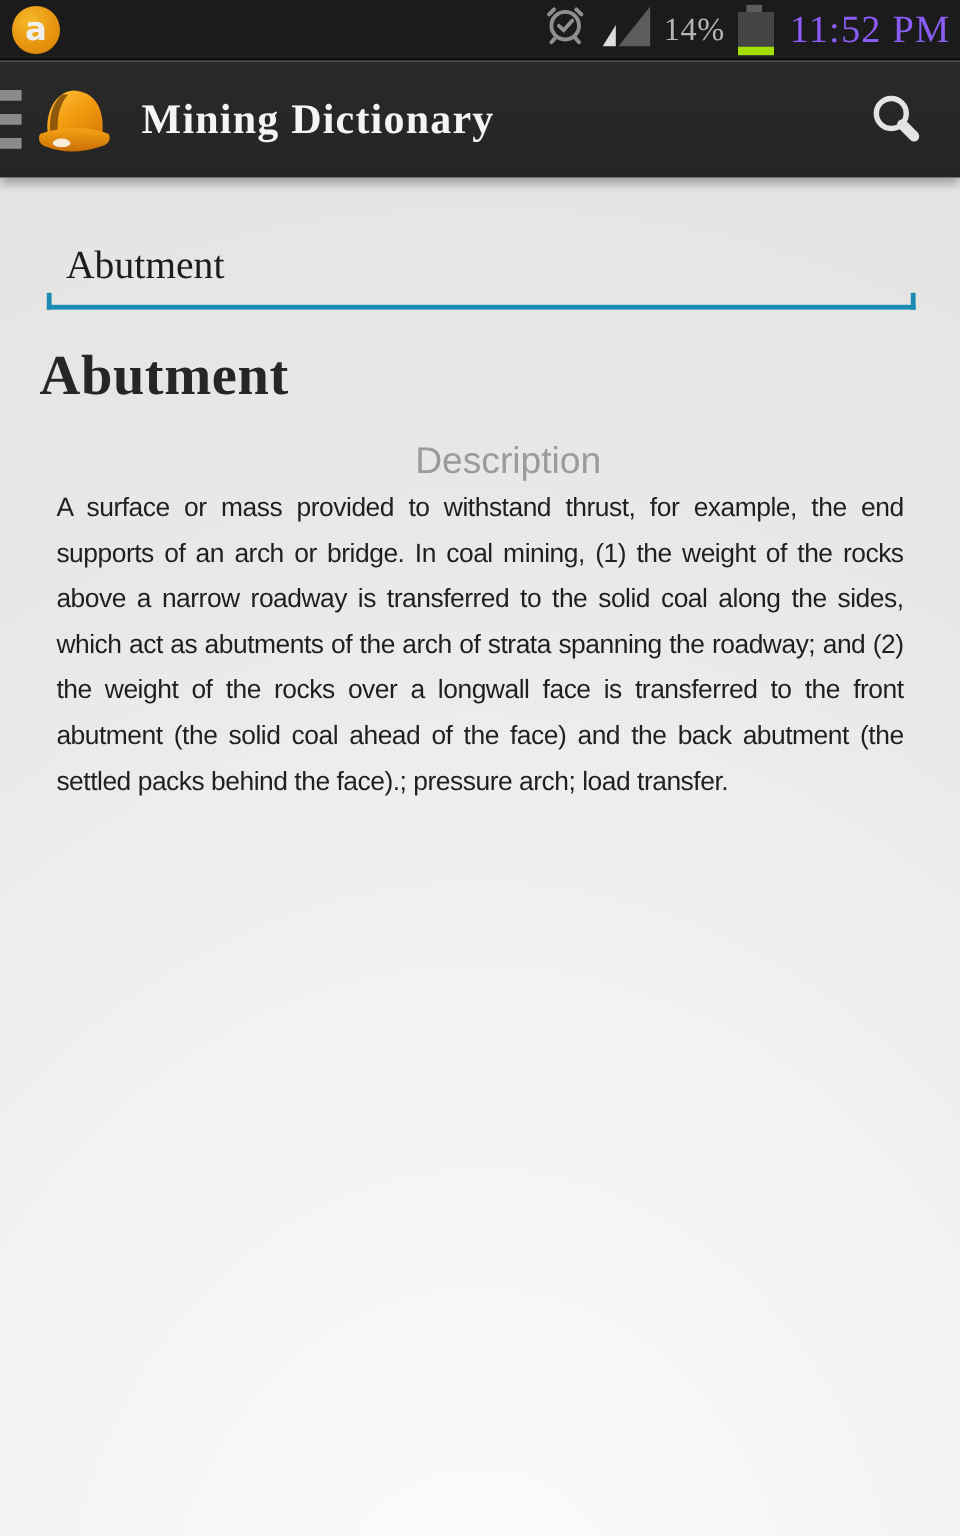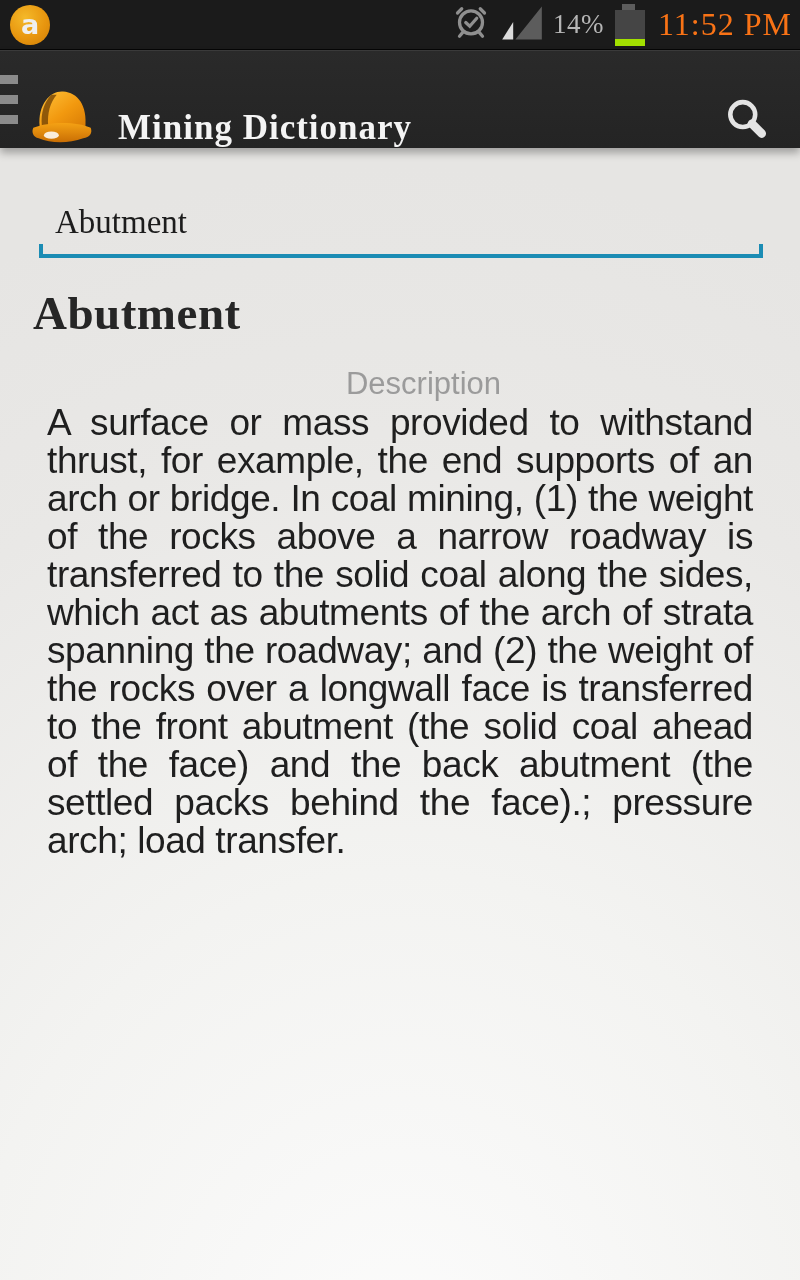--- a/index.html
+++ b/index.html
@@ -26,35 +26,35 @@
   }
   .app-badge {
     width: 40px; height: 40px; border-radius: 50%;
     background: radial-gradient(circle at 38% 32%, #f4b929 0%, #e8960f 55%, #cf7d06 100%);
     display: flex; align-items: center; justify-content: center;
     color: #efefef; font-weight: bold; font-size: 27px; line-height: 1;
     font-family: "DejaVu Sans", sans-serif;
   }
   .sb-right { margin-left: auto; display: flex; align-items: center; gap: 9px; }
   .sb-pct { font-size: 27px; color: #b5b5b5; letter-spacing: 0.5px; }
-  .sb-time { font-size: 32px; color: #f97316; margin-left: 4px; letter-spacing: 1px; }
+  .sb-time { font-size: 32px; color: #8b5cf6; margin-left: 4px; letter-spacing: 1px; }
   .battery {
     position: relative; width: 30px; height: 42px; margin-left: 2px;
   }
   .battery .nub { position: absolute; top: 0; left: 7px; width: 13px; height: 6px; background: #5d5d5d; }
   .battery .body { position: absolute; top: 6px; left: 0; width: 100%; height: 36px; background: #454545; }
   .battery .level { position: absolute; bottom: 0; left: 0; width: 100%; height: 7px; }
 
   
   .app-bar {
     position: relative;
     height: 98px;
     background: linear-gradient(180deg, #2a2a2a 0%, #242424 100%);
     border-top: 1px solid #3a3a3a;
-    display: flex; align-items: flex-end;
+    display: flex; align-items: center;
     box-shadow: 0 5px 8px rgba(0,0,0,0.30);
     overflow: hidden;
   }
   .menu-handle {
     position: absolute; left: -16px; top: 24px;
     width: 34px; display: flex; flex-direction: column; gap: 11px;
   }
   .menu-handle span { display: block; height: 9px; background: #8b8b8b; }
   .logo { margin-left: 28px; width: 68px; height: 64px; }
   .app-title {
@@ -92,21 +92,21 @@
     font-size: 47px; font-weight: bold; color: #262626;
     letter-spacing: 0.5px;
   }
 
   .section-label {
     margin: 26px 0 2px 47px;
     font-size: 31px; color: #9b9b9b; text-align: center;
   }
   .description-text {
     margin: 0 47px 0 47px;
-    font-size: 37px; line-height: 38px;
+    font-size: 22px; line-height: 38px;
     letter-spacing: -0.4px;
     color: #1f1f1f;
     text-align: justify;
   }
   .source-label { margin-top: 50px; }
   .source-text {
     margin: 2px 0 0 47px;
     font-size: 25px; font-style: italic; color: #1c1c1c;
   }
 </style>

